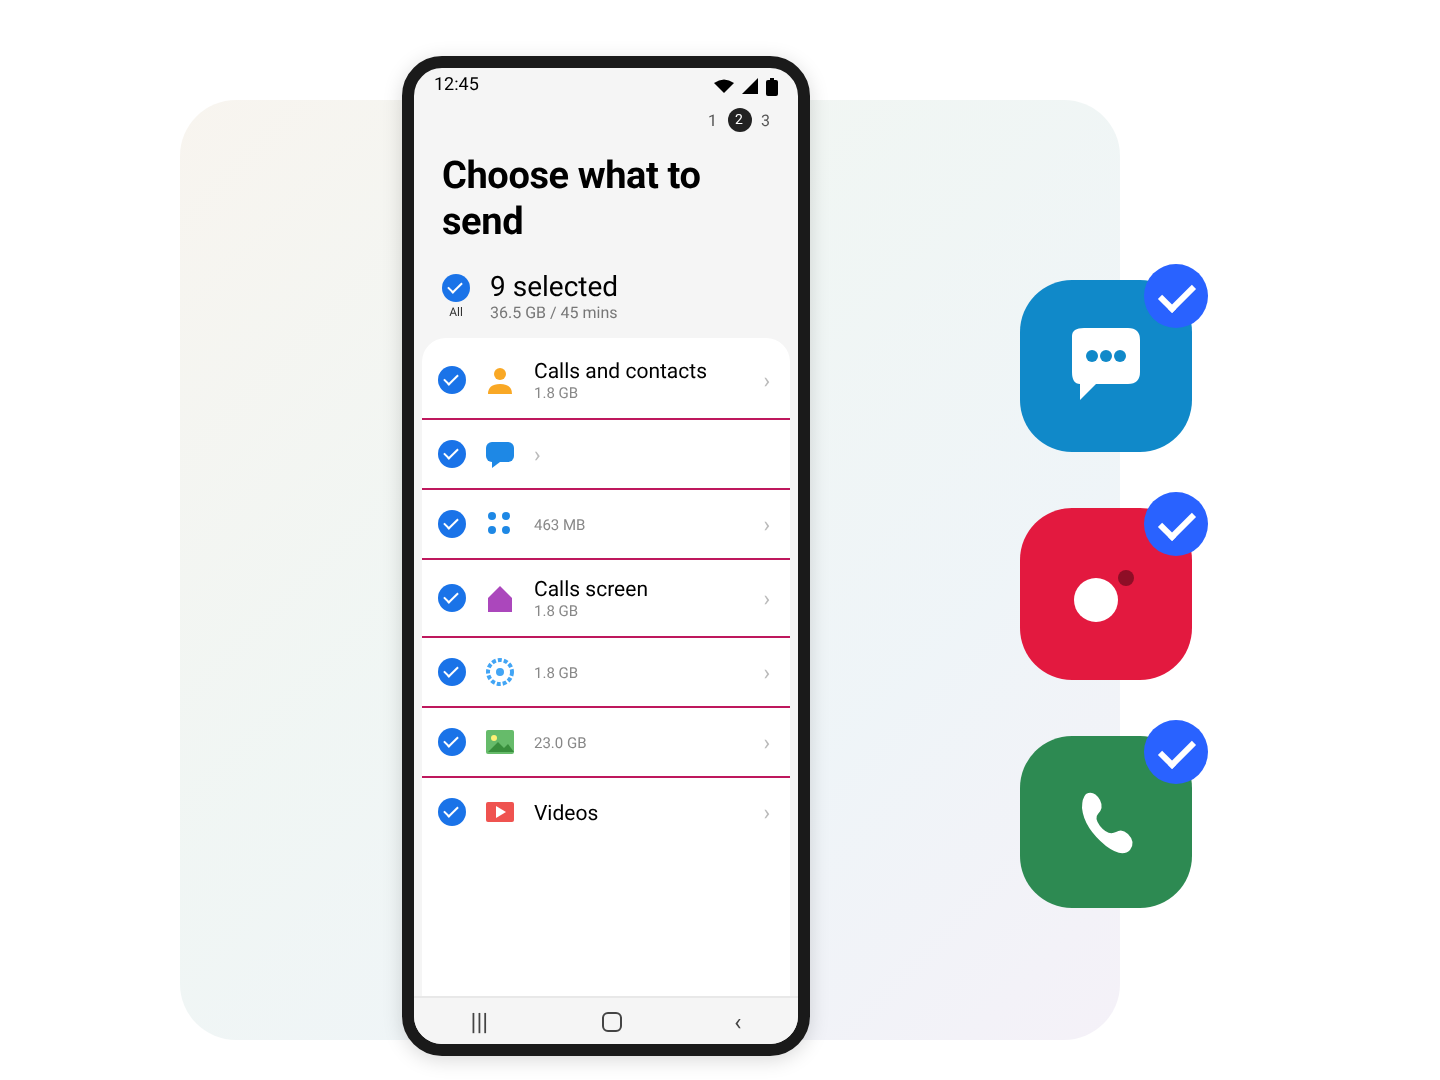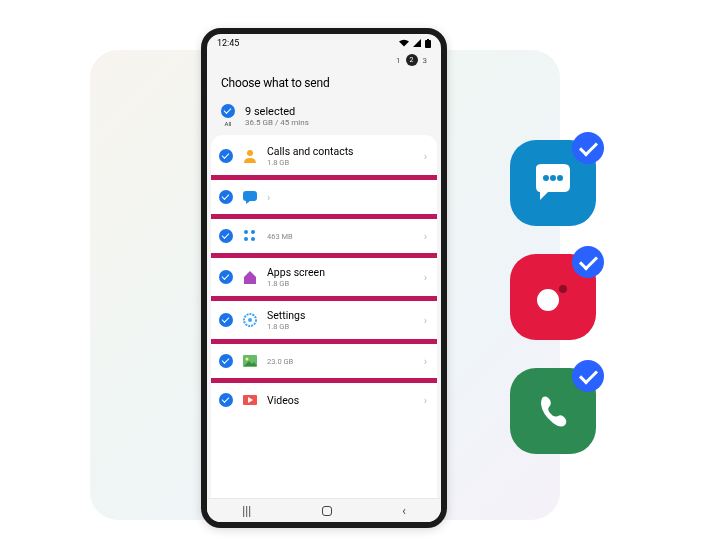--- a/index.html
+++ b/index.html
@@ -13,21 +13,21 @@
     position: absolute;
     width: 470px; height: 470px;
     left: 90px; top: 50px;
     border-radius: 28px;
     background: linear-gradient(135deg, #f5f0e8 0%, #eaf2ef 40%, #e8f0f5 70%, #f0ebf5 100%);
     opacity: 0.7;
   }
   .phone {
     position: absolute;
     left: 201px; top: 28px;
-    width: 246px; height: 500px;
+    width: 204px; height: 500px;
     background: #f5f5f5;
     border: 6px solid #1a1a1a;
     border-radius: 20px;
     overflow: hidden;
     display: flex; flex-direction: column;
     box-shadow: 0 2px 10px rgba(0,0,0,.15);
   }
   .statusbar {
     height: 18px;
     display: flex; align-items: center; justify-content: space-between;
@@ -35,48 +35,48 @@
   }
   .statusbar .right { display:flex; gap:4px; align-items:center; }
   .pager {
     height: 16px; display:flex; justify-content:flex-end; align-items:center;
     padding-right: 14px; gap: 5px; font-size: 8px; color:#555;
   }
   .pager .dot { width: 12px; height: 12px; border-radius: 50%; background:#222; color:#fff; display:flex; align-items:center; justify-content:center; font-size:7px;}
   .header {
     padding: 8px 14px 12px 14px;
   }
-  .header h1 { font-size: 12px; font-weight: 400; letter-spacing: -.2px; color:#000;}
+  .header h1 { font-size: 19px; font-weight: 700; letter-spacing: -.2px; color:#000;}
   .select-all {
     display:flex; align-items:center; gap:10px;
     padding: 2px 14px 8px 14px;
   }
   .check {
     width: 14px; height: 14px; border-radius: 50%;
     background: #1a73e8; position: relative; flex-shrink:0;
   }
   .check::after {
     content:''; position:absolute; left:3px; top:4px;
     width:6px; height:3px; border-left:1.5px solid #fff; border-bottom:1.5px solid #fff;
     transform: rotate(-45deg);
   }
   .select-all .col { display:flex; flex-direction:column; }
-  .select-all .main { font-size:11px; color:#000;}
+  .select-all .main { font-size:14px; color:#000;}
   .select-all .sub { font-size:8px; color:#777;}
   .select-all .checkwrap { display:flex; flex-direction:column; align-items:center; width:14px;}
   .select-all .checkwrap .lbl { font-size:6px; color:#333; margin-top:2px;}
   .list {
     background:#fff; flex:1; overflow:hidden;
     border-top-left-radius: 12px; border-top-right-radius:12px;
     margin: 0 4px; padding-top:2px;
   }
   .item {
     display:flex; align-items:center;
     padding: 8px 10px 8px 8px;
-    border-bottom: 5px solid #be185d;
+    border-bottom: 1px solid #be185d;
     gap: 8px;
   }
   .item .icon {
     width: 18px; height:18px; display:flex; align-items:center; justify-content:center; flex-shrink:0;
   }
   .item .texts { flex:1; min-width:0;}
   .item .title { font-size:10.5px; color:#000;}
   .item .sub { font-size:7.5px; color:#888;}
   .chev { color:#bbb; font-size:11px; }
   .nav {
@@ -189,36 +189,35 @@
     </div>
 
     <div class="item">
       <div class="check"></div>
       <div class="icon">
         <svg width="16" height="16" viewBox="0 0 16 16">
             <path d="M2 8 L8 2 L14 8 L14 15 L2 15 Z" fill="#ab47bc"></path>
           </svg>
       </div>
       <div class="texts">
-        <div class="title">Apps screen</div>
+        <div class="title">Calls screen</div>
         <div class="sub">1.8 GB</div>
       </div>
       <span class="chev">›</span>
     </div>
 
     <div class="item">
       <div class="check"></div>
       <div class="icon">
         <svg width="16" height="16" viewBox="0 0 16 16">
             <circle cx="8" cy="8" r="6" fill="none" stroke="#42a5f5" stroke-width="2" stroke-dasharray="2 1"></circle>
             <circle cx="8" cy="8" r="2" fill="#42a5f5"></circle>
           </svg>
       </div>
       <div class="texts">
-        <div class="title">Settings</div>
         <div class="sub">1.8 GB</div>
       </div>
       <span class="chev">›</span>
     </div>
 
     <div class="item">
       <div class="check"></div>
       <div class="icon">
         <svg width="16" height="16" viewBox="0 0 16 16">
             <rect x="1" y="2" width="14" height="12" rx="1" fill="#66bb6a"></rect>

